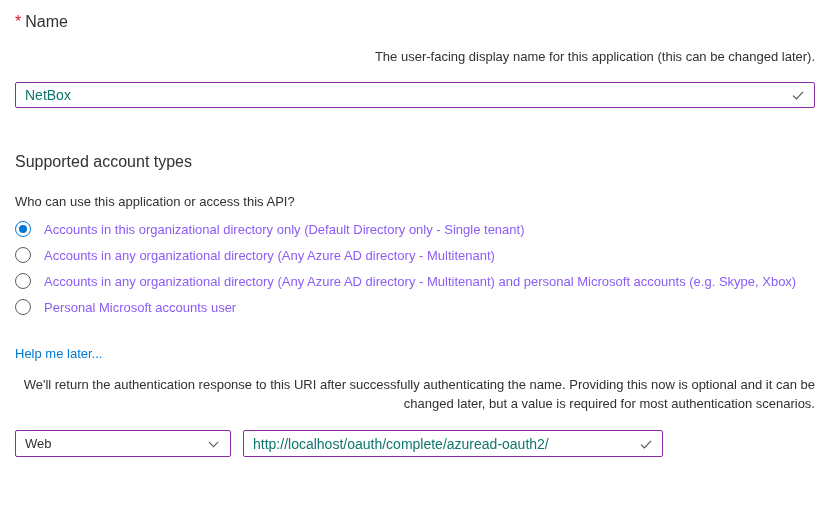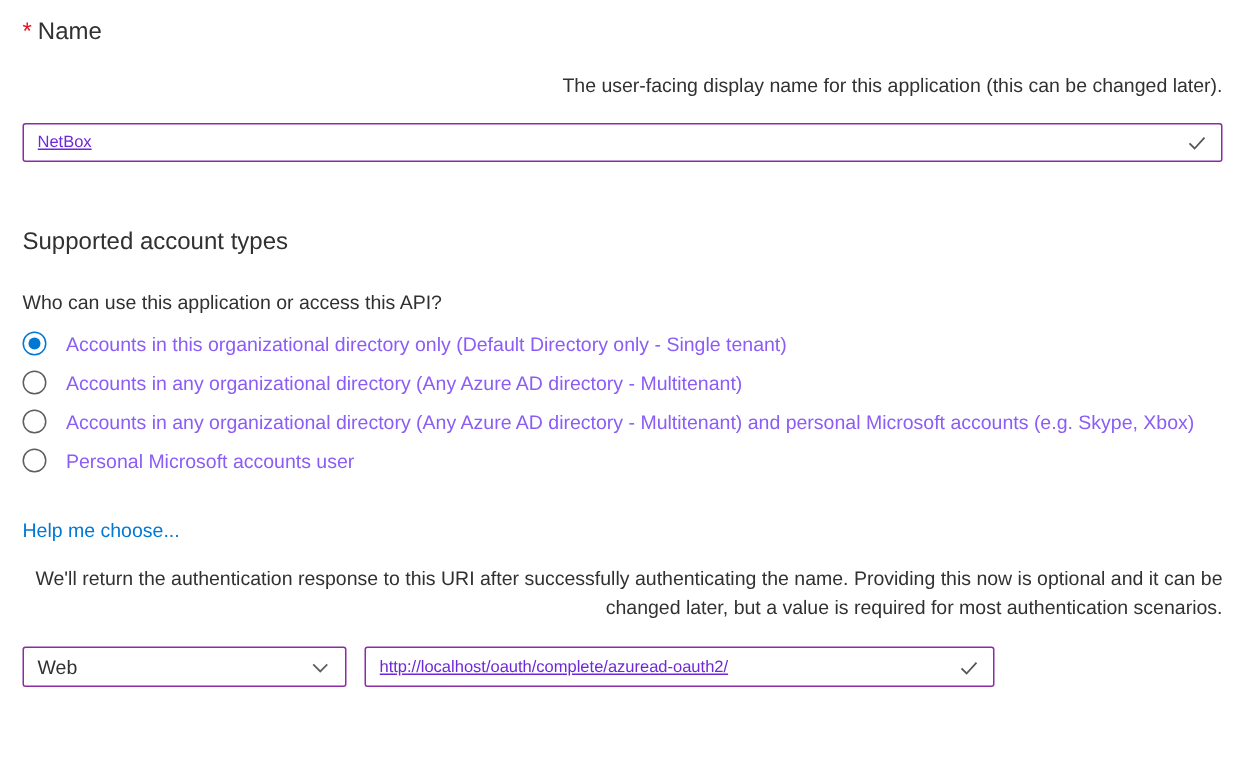--- a/index.html
+++ b/index.html
@@ -28,25 +28,24 @@
 
   
   .field-wrap { position: relative; }
   .text-field {
     width: 100%;
     height: 26px;
     border: 1px solid #8a2da5;
     border-radius: 2px;
     background: #fff;
     font-family: "Liberation Sans", "DejaVu Sans", sans-serif;
-    font-size: 11px;
-    color: #6d28d9;
+    font-size: 14px;
+    color: #0f766e;
     padding: 0 28px 0 9px;
     outline: none;
-    text-decoration: underline;
   }
   .field-icon {
     position: absolute;
     right: 9px;
     top: 50%;
     transform: translateY(-50%);
     display: flex;
     pointer-events: none;
   }
 
@@ -161,21 +160,21 @@
       <span class="radio-label">Accounts in any organizational directory (Any Azure AD directory - Multitenant) and personal Microsoft accounts (e.g. Skype, Xbox)</span>
     </div>
     <div class="radio-row">
       <span class="radio-outer">
           <span class="radio-dot"></span>
         </span>
       <span class="radio-label">Personal Microsoft accounts user</span>
     </div>
   </div>
 
-  <a class="help-link">Help me choose...</a>
+  <a class="help-link">Help me later...</a>
 
   
 
   <div class="desc redirect-desc">We'll return the authentication response to this URI after successfully authenticating the name. Providing this now is optional and it can be changed later, but a value is required for most authentication scenarios.</div>
 
   <div class="uri-row">
     <div class="dropdown">
       <span>Web</span>
       <span class="field-icon">
         <svg width="15" height="15" viewBox="0 0 16 16">

